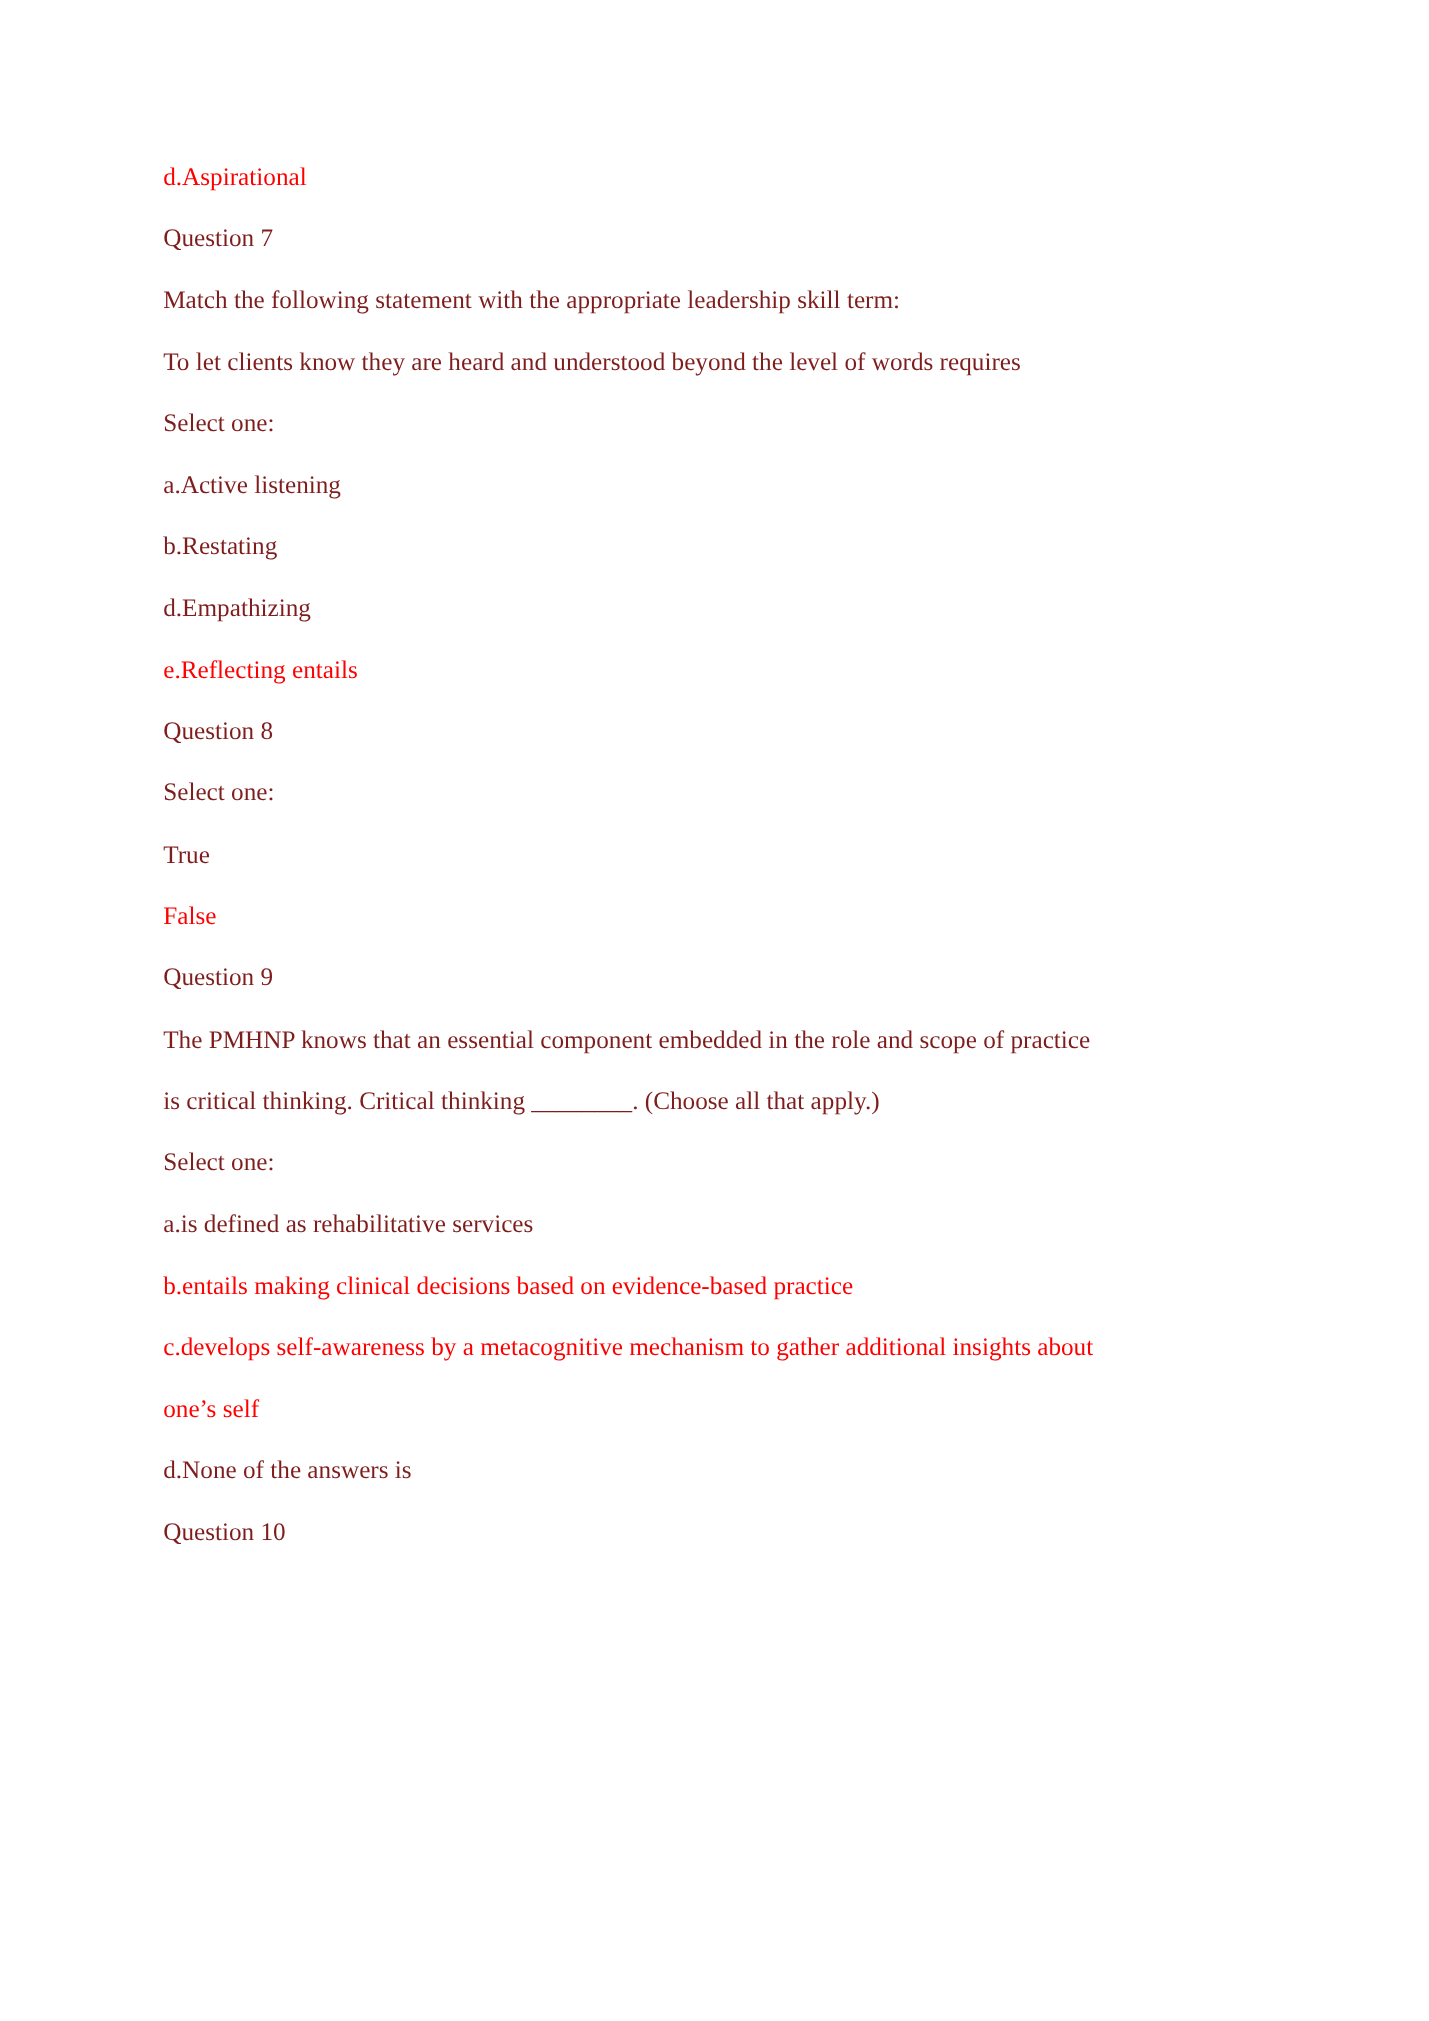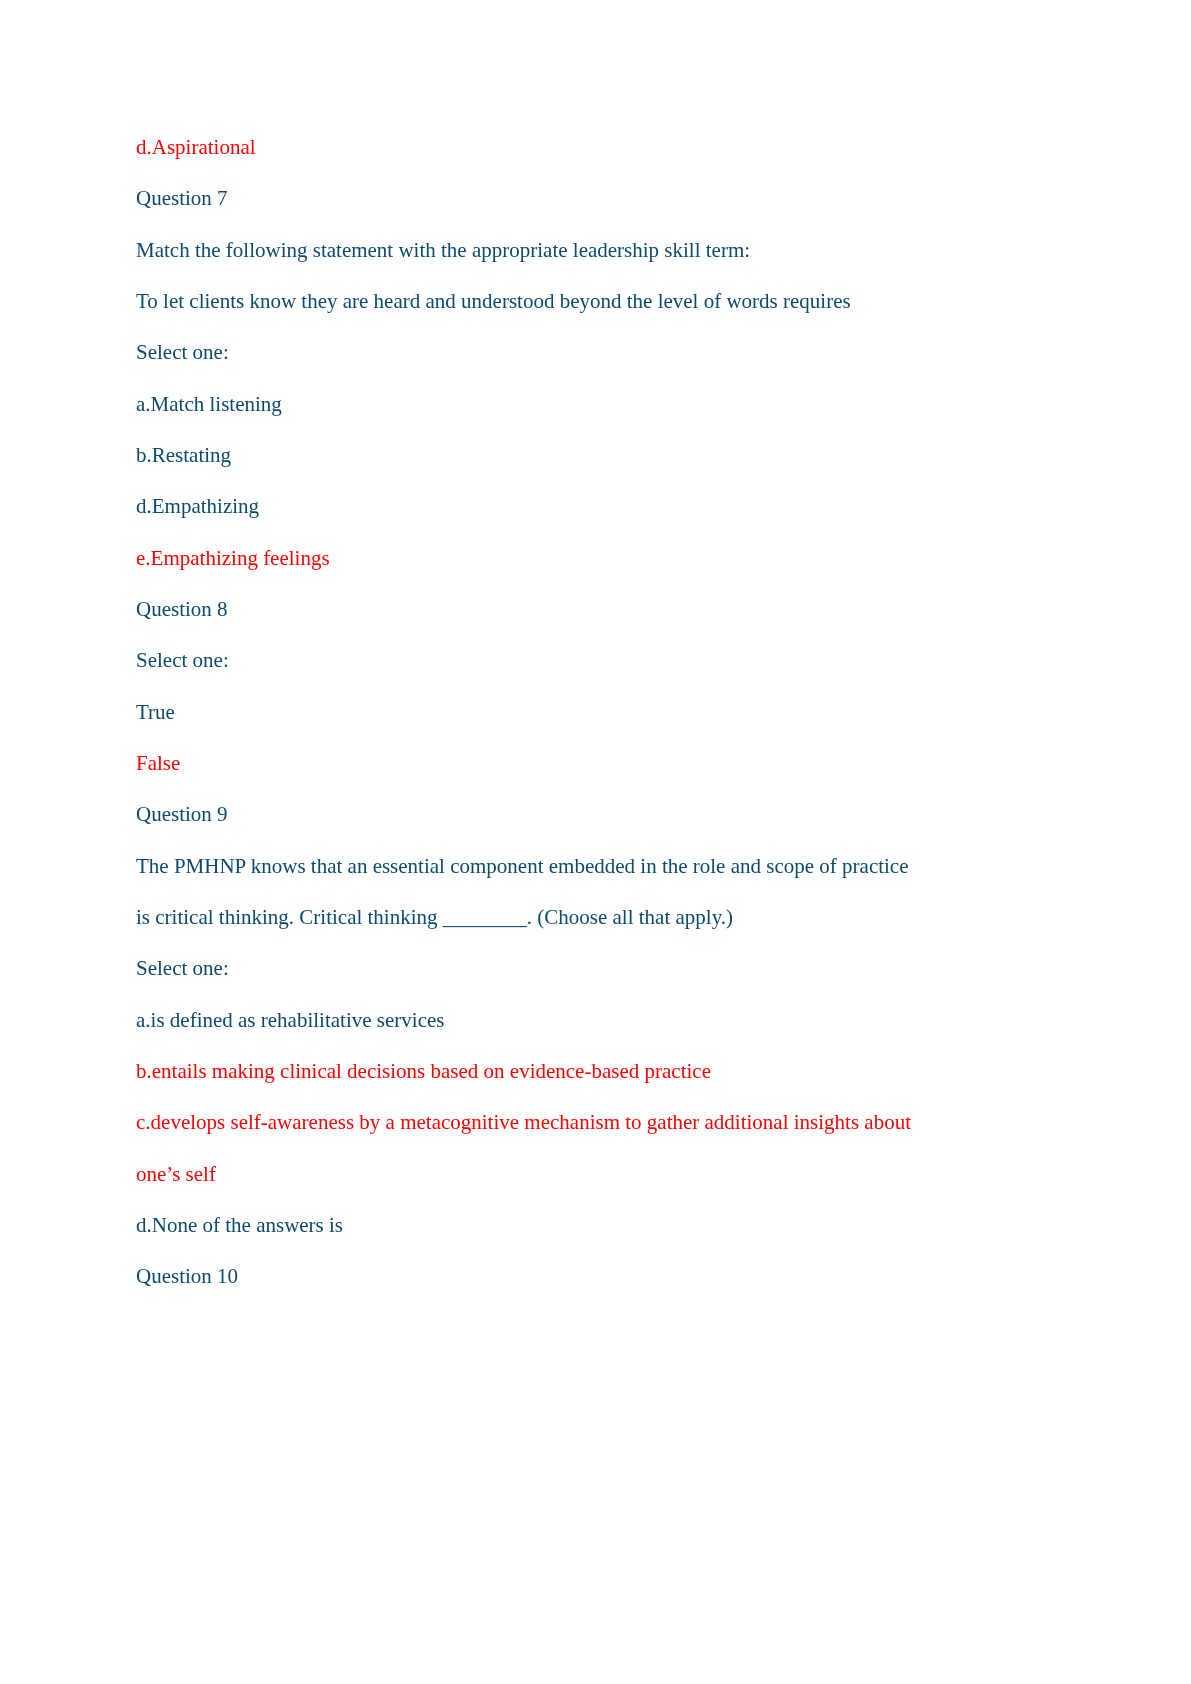--- a/index.html
+++ b/index.html
@@ -18,40 +18,40 @@
     height: 1684px;
     background: #ffffff;
     box-sizing: border-box;
     padding: 122px 90px 0 136px;
     overflow: hidden;
   }
   .line {
     font-size: 21px;
     line-height: 51.33px;
     white-space: pre;
-    color: #0c4a6e;
+    color: #7f1d1d;
   }
   .line.red {
     color: #ff0000;
   }
 </style>
 </head>
 <body>
 
 <div class="page">
   <div id="lines">
       <div class="line red">d.Aspirational</div>
       <div class="line">Question 7</div>
       <div class="line">Match the following statement with the appropriate leadership skill term:</div>
       <div class="line">To let clients know they are heard and understood beyond the level of words requires</div>
       <div class="line">Select one:</div>
-      <div class="line">a.Match listening</div>
+      <div class="line">a.Active listening</div>
       <div class="line">b.Restating</div>
       <div class="line">d.Empathizing</div>
-      <div class="line red">e.Empathizing feelings</div>
+      <div class="line red">e.Reflecting entails</div>
       <div class="line">Question 8</div>
       <div class="line">Select one:</div>
       <div class="line">True</div>
       <div class="line red">False</div>
       <div class="line">Question 9</div>
       <div class="line">The PMHNP knows that an essential component embedded in the role and scope of practice</div>
       <div class="line">is critical thinking. Critical thinking ________. (Choose all that apply.)</div>
       <div class="line">Select one:</div>
       <div class="line">a.is defined as rehabilitative services</div>
       <div class="line red">b.entails making clinical decisions based on evidence-based practice</div>

